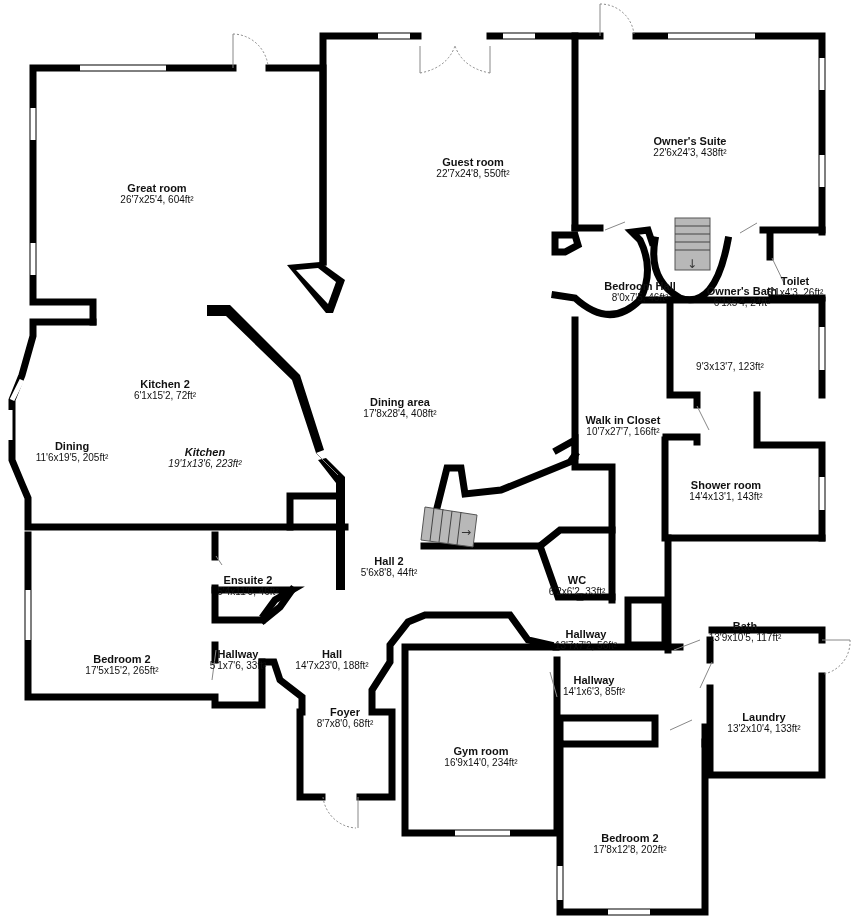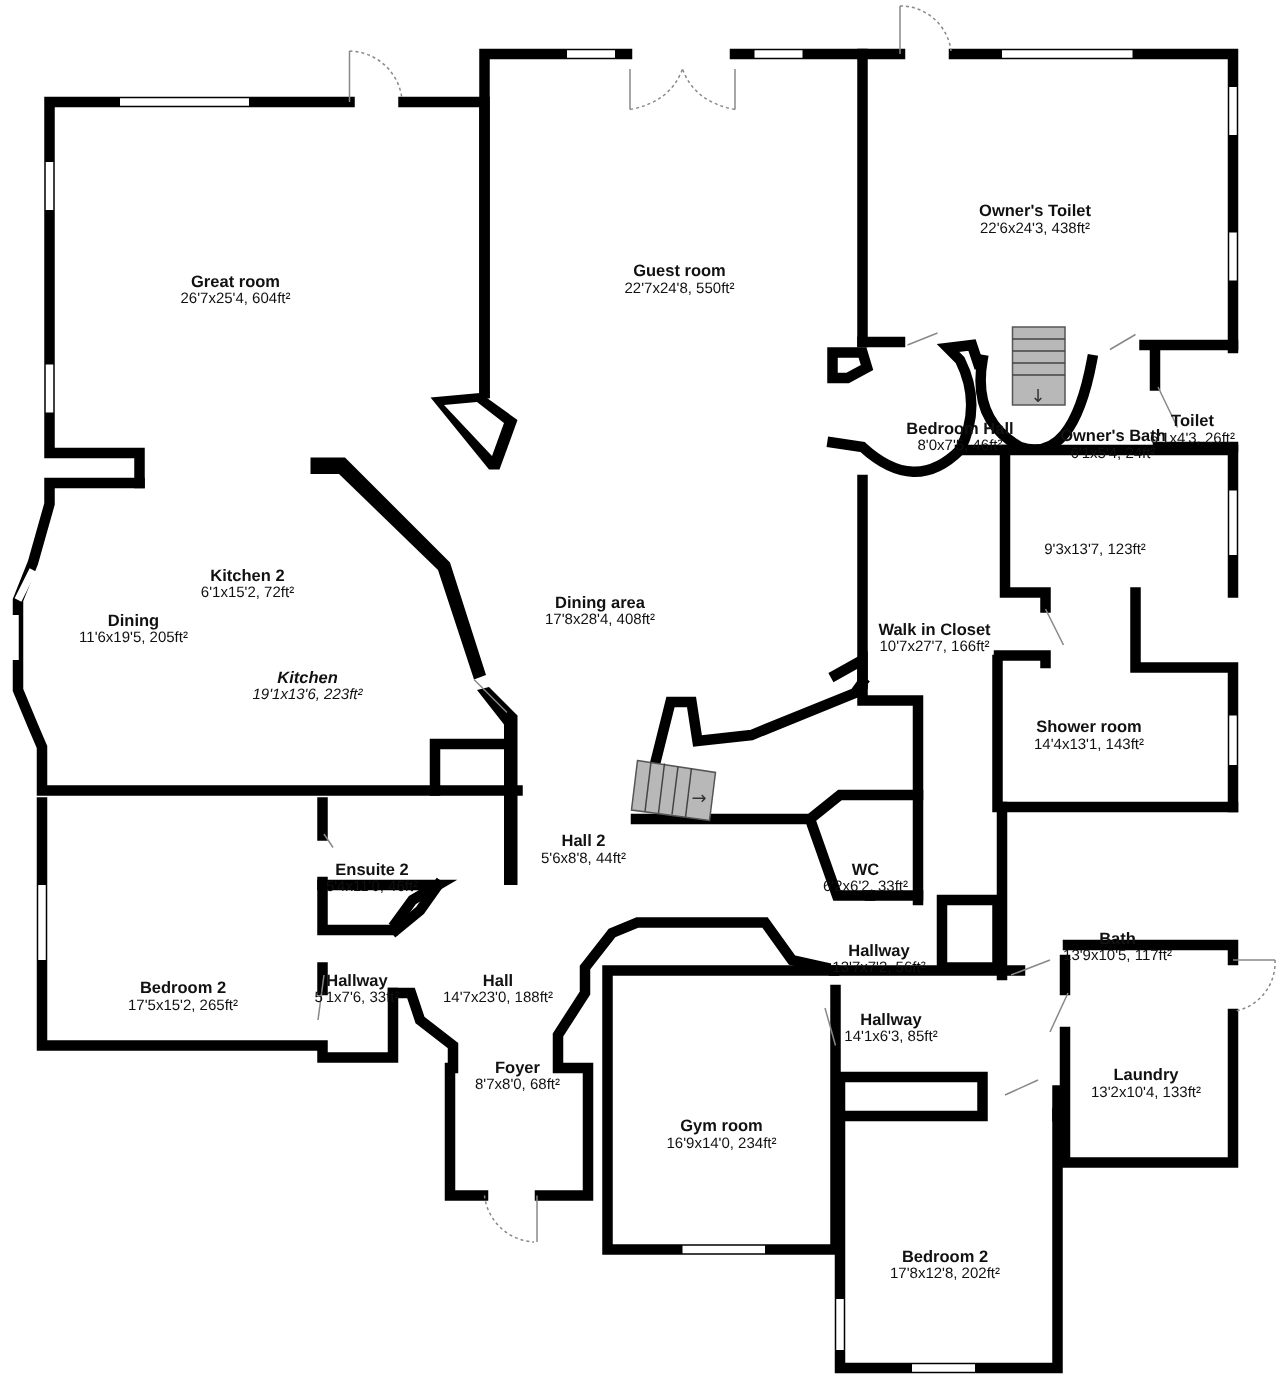--- a/index.html
+++ b/index.html
@@ -170,26 +170,26 @@
     <line class="door-leaf" x1="822" y1="640" x2="850" y2="640"></line>
     <path class="door-swing" d="M850,640 A33,33 0 0 1 824,674"></path>
   </g>
 </svg>
 
 <div id="labels">
     <div class="lbl" style="left: 157px; top: 182px;">
     <span class="name">Great room</span>
     <span class="dims">26'7x25'4, 604ft²</span>
   </div>
-    <div class="lbl" style="left: 453px; top: 156px; margin-top: 19px;">
+    <div class="lbl" style="left: 473px; top: 156px;">
     <span class="name">Guest room</span>
     <span class="dims">22'7x24'8, 550ft²</span>
   </div>
     <div class="lbl" style="left: 690px; top: 135px;">
-    <span class="name">Owner's Toilet</span>
+    <span class="name">Owner's Suite</span>
     <span class="dims">22'6x24'3, 438ft²</span>
   </div>
     <div class="lbl" style="left: 607px; top: 280px; margin-left: 33px;">
     <span class="name">Bedroom Hall</span>
     <span class="dims">8'0x7'5, 46ft²</span>
   </div>
     <div class="lbl" style="left: 742px; top: 285px;">
     <span class="name">Owner's Bath</span>
     <span class="dims">6'1x5'4, 24ft²</span>
   </div>
@@ -206,21 +206,21 @@
     <span class="dims">6'1x15'2, 72ft²</span>
   </div>
     <div class="lbl" style="left: 400px; top: 396px;">
     <span class="name">Dining area</span>
     <span class="dims">17'8x28'4, 408ft²</span>
   </div>
     <div class="lbl" style="left: 623px; top: 414px;">
     <span class="name">Walk in Closet</span>
     <span class="dims">10'7x27'7, 166ft²</span>
   </div>
-    <div class="lbl" style="left: 72px; top: 408px; margin-left: 17px;">
+    <div class="lbl" style="left: 72px; top: 440px;">
     <span class="name">Dining</span>
     <span class="dims">11'6x19'5, 205ft²</span>
   </div>
     <div class="lbl" style="left: 205px; top: 446px; font-style: italic;">
     <span class="name">Kitchen</span>
     <span class="dims">19'1x13'6, 223ft²</span>
   </div>
     <div class="lbl" style="left: 726px; top: 479px;">
     <span class="name">Shower room</span>
     <span class="dims">14'4x13'1, 143ft²</span>

